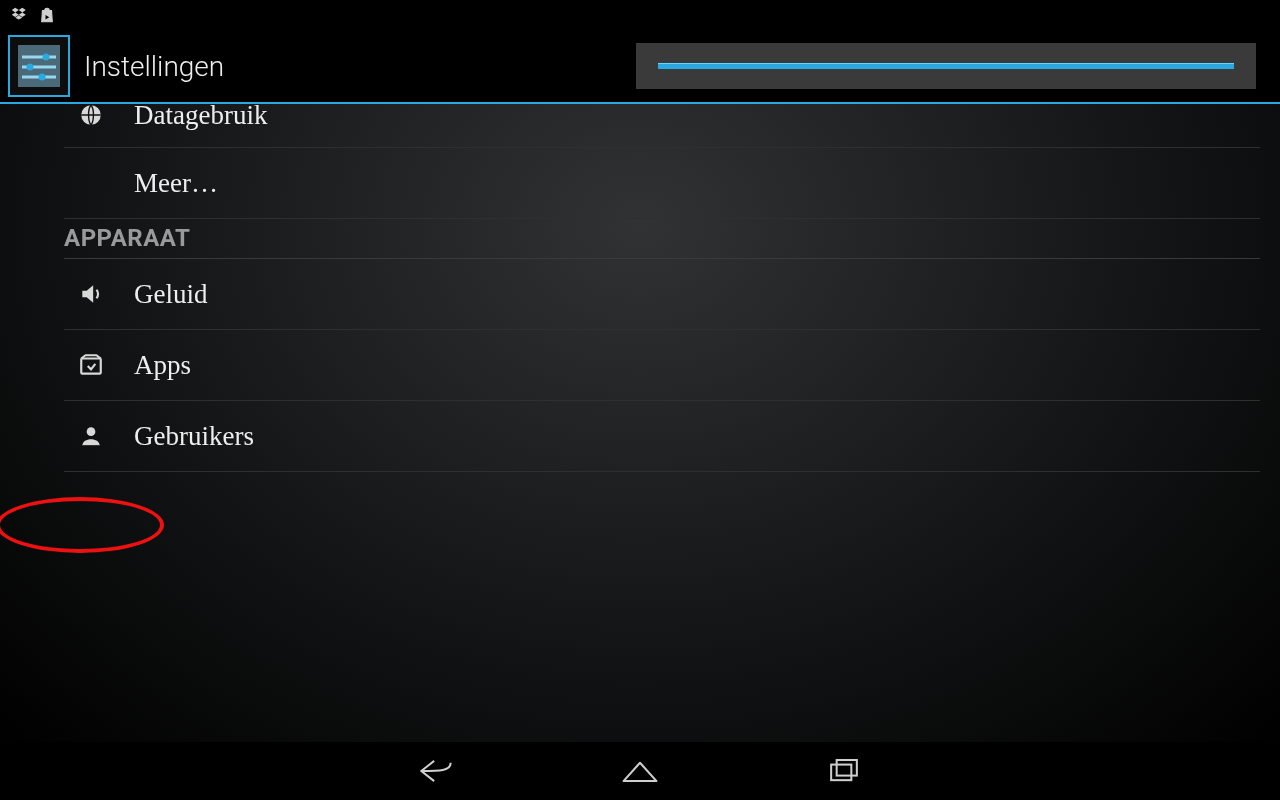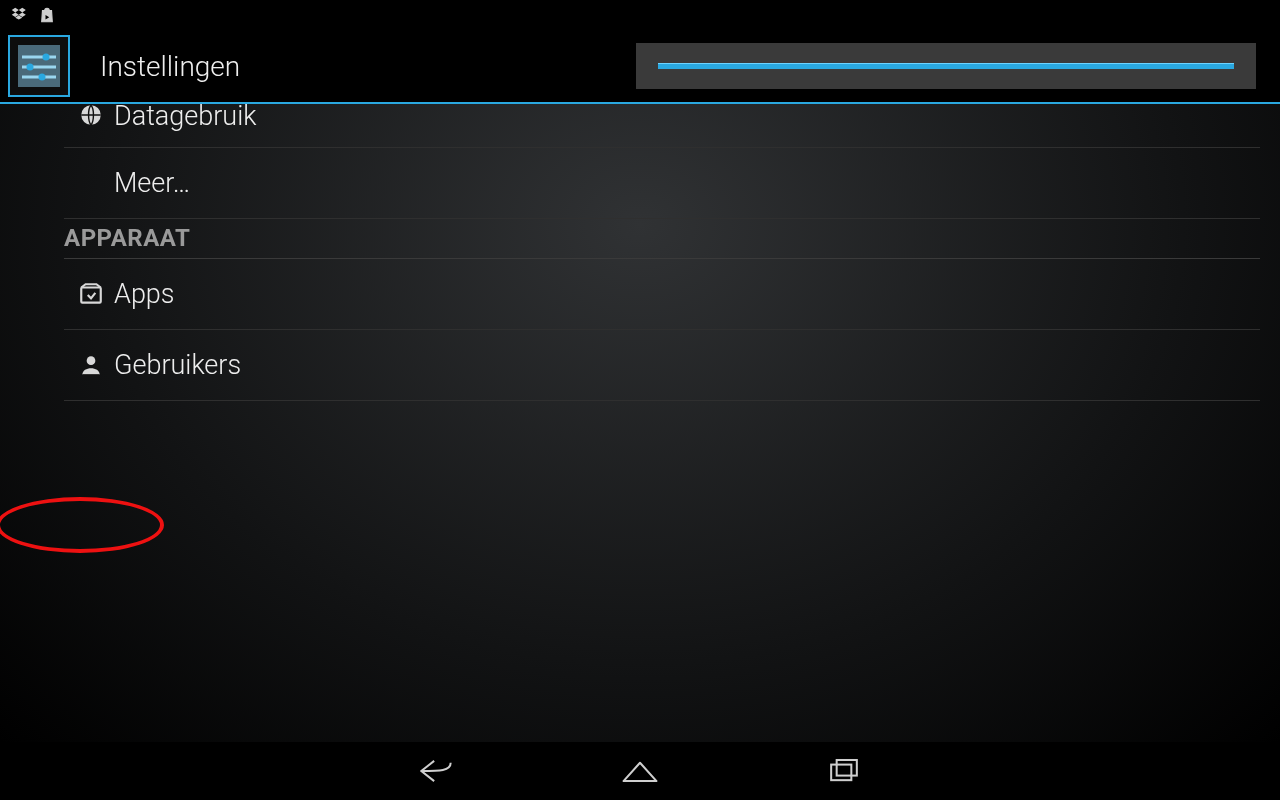--- a/index.html
+++ b/index.html
@@ -22,21 +22,21 @@
   }
   .status-icon { color: #cfcfcf; font-size: 18px; display:inline-flex; align-items:center; }
 
   
   .action-bar {
     height: 72px;
     display: flex;
     align-items: center;
     background: #000;
     padding: 0 8px;
-    gap: 30px;
+    gap: 14px;
   }
   .app-icon {
     width: 62px; height: 62px;
     border: 2px solid #2aa8e0;
     background: #0d0d0d;
     display:flex; align-items:center; justify-content:center;
   }
   .app-icon svg { width: 46px; height:46px; }
   .action-title { font-size: 28px; color: #efefef; font-weight: 300; }
   .action-gap { flex: 1; }
@@ -70,22 +70,23 @@
   }
   .list {
     list-style:none;
     width:100%;
   }
   .row {
     height: 71px;
     border-bottom: 1px solid #2f2f2f;
     display:flex;
     align-items:center;
-    gap: 8px;
+    gap: 28px;
     padding-left: 12px;
+    font-family: Liberation Serif, serif;
   }
   .row.first-partial { height: 44px; border-top:none; align-items:flex-start; padding-top:0; }
   .row.first-partial .row-label{ position:relative; top:-4px; }
   .row.first-partial .row-icon{ position:relative; top:-2px; }
   .row-icon { width: 30px; display:flex; align-items:center; justify-content:center; color:#d8d8d8; }
   .row-icon svg{ width:26px; height:26px; fill:#d8d8d8; }
   .row-label { font-size: 27px; color:#eeeeee; font-weight:300; }
   .section-header{
     height: 40px;
     display:flex; align-items:flex-end;
@@ -166,20 +167,29 @@
       </span>
       <span class="row-label">Datagebruik</span>
     </li>
     <li class="row">
       <span class="row-icon"></span>
       <span class="row-label">Meer…</span>
     </li>
 
     <li class="section-header">APPARAAT</li>
 
+    <li class="row">
+      <span class="row-icon">
+        <svg viewBox="0 0 24 24">
+            <path d="M4 9v6h4l6 5V4l-6 5H4z"></path>
+            <path d="M17 8c2 2 2 6 0 8" stroke="#d8d8d8" stroke-width="2" fill="none"></path>
+          </svg>
+      </span>
+      <span class="row-label">Geluid</span>
+    </li>
     <li class="row" style="position:relative">
       <span class="row-icon">
         <svg viewBox="0 0 24 24">
             <rect x="3" y="6" width="18" height="14" rx="1" fill="none" stroke="#d8d8d8" stroke-width="2"></rect>
             <path d="M3 6l4-3h10l4 3" fill="none" stroke="#d8d8d8" stroke-width="2"></path>
             <path d="M9 13l3 3 4-5" stroke="#d8d8d8" stroke-width="2" fill="none"></path>
           </svg>
       </span>
       <span class="row-label">Apps</span>
     </li>

